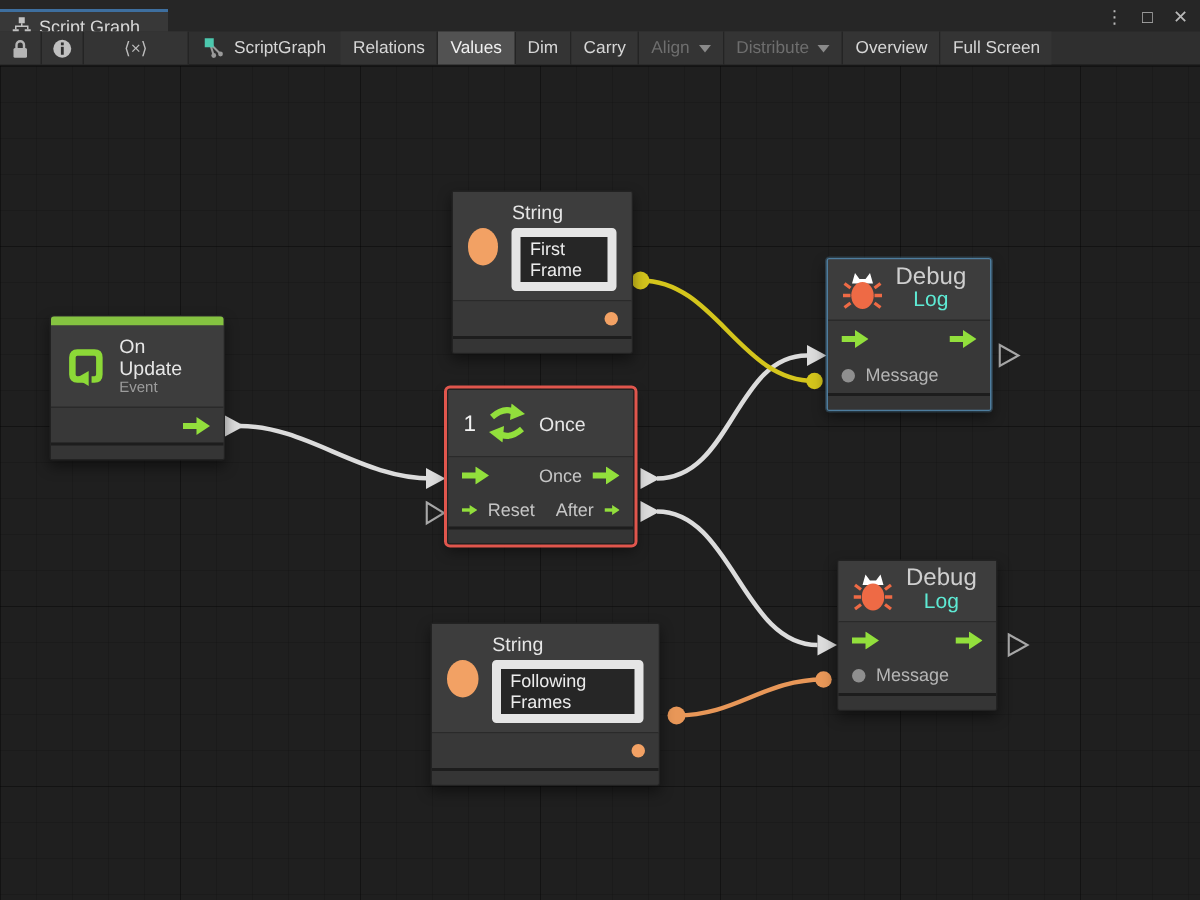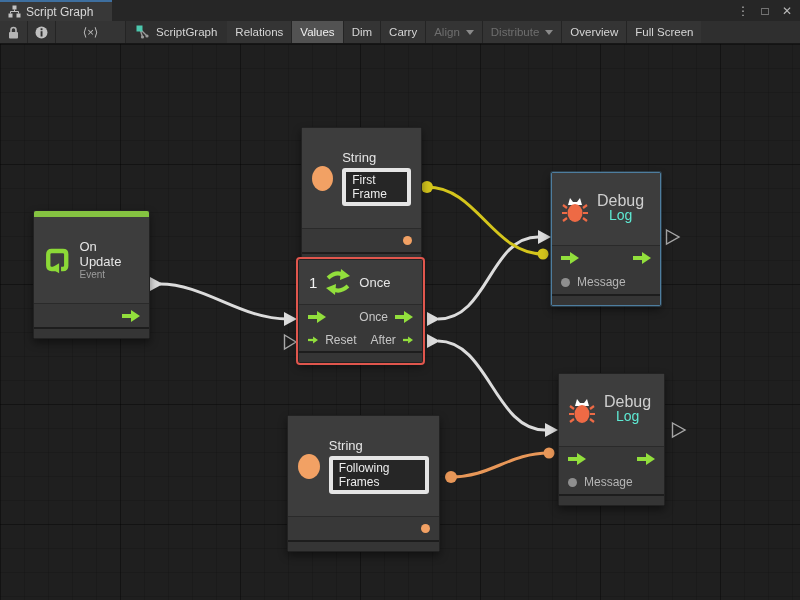--- a/index.html
+++ b/index.html
@@ -2,21 +2,21 @@
 <html><head>
 <meta charset="utf-8">
 <style>
   * { margin:0; padding:0; box-sizing:border-box; }
   html,body { width:800px; height:600px; overflow:hidden; background:#1f1f1f;
               font-family:"Liberation Sans", sans-serif; }
   .window { position:relative; width:800px; height:600px; background:#1f1f1f; }
 
   
   .tabbar { position:absolute; top:0; left:0; width:800px; height:34px;
-            background:#262626; border-bottom:1px solid #1a1a1a; display:flex; }
+            background:#262626; border-bottom:1px solid #1a1a1a; display:flex;align-items:center; }
   .tab { position:relative; width:112px; height:21px; background:#383838;
          border-top:2px solid #3e6f9f; display:flex; align-items:center; gap:5px;
          padding:0 8px; color:#d8d8d8; font-size:12px; white-space:nowrap; }
   .win-controls { position:absolute; right:4px; top:0; height:21px; display:flex;
                   align-items:center; gap:4px; color:#b8b8b8; font-size:12px; }
   .win-btn { width:18px; text-align:center; cursor:default; }
 
   
   .toolbar { position:absolute; top:21px; left:0; width:800px; height:23px;
              background:#2f2f2f; border-bottom:1px solid #171717; display:flex;
@@ -46,33 +46,33 @@
               linear-gradient(90deg, rgba(0,0,0,.13) 1px, transparent 1px);
             background-size:120px 120px,120px 120px,24px 24px,24px 24px; }
   svg.wires { position:absolute; top:0; left:0; pointer-events:none; }
 
   
   .node { position:absolute; background:#3a3a3a; border:1px solid #222;
           border-radius:2px; box-shadow:0 4px 9px rgba(0,0,0,.45);
           color:#e2e2e2; }
   .node.selected { outline:2px solid #e0564d; }
   .node.highlight { border:1px solid #4e7d9e; box-shadow:0 0 0 1px rgba(78,125,158,.35),0 4px 9px rgba(0,0,0,.45); }
-  .nhead { display:flex; align-items:center; gap:9px; padding:22px 10px;
+  .nhead { display:flex; align-items:center; gap:9px; padding:6px 10px;
            background:#3d3d3d; border-bottom:1px solid #2a2a2a; }
   .ntitle { font-size:13px; color:#e6e6e6; line-height:15px; }
   .nsub { font-size:10px; color:#9d9d9d; line-height:12px; }
   .ncat { font-size:16px; color:#cfcfcf; line-height:12px; }
   .nbig { font-size:14px; color:#5eead4; line-height:16px;text-align:center; }
   .nbody { background:#383838; }
   .nfooter { height:11px; background:#353535; border-top:2px solid #1d1d1d; }
   .prow { display:flex; align-items:center; height:23px; padding:0 9px; gap:7px;
           font-size:12px; color:#c6c6c6; }
   .spacer { flex:1; }
   .string-circle { width:25px; height:25px; border-radius:50%; background:#f2a164; }
-  .string-field { background:#262626; border:4px solid #e5e5e5; border-radius:3px;
+  .string-field { background:#262626; border:6px solid #e5e5e5; border-radius:3px;
                   padding:1px 6px; font-size:12px; color:#ececec; margin-top:3px;
                   display:inline-block; }
   .greenbar { height:6px; background:#85c341; border-radius:2px 2px 0 0; }
   .valdot { width:9px; height:9px; border-radius:50%; background:#f2a164; }
   .graydot { width:9px; height:9px; border-radius:50%; background:#8f8f8f; }
   .once-num { font-size:15px; color:#f2f2f2; }
 </style>
 </head>
 <body>
 

